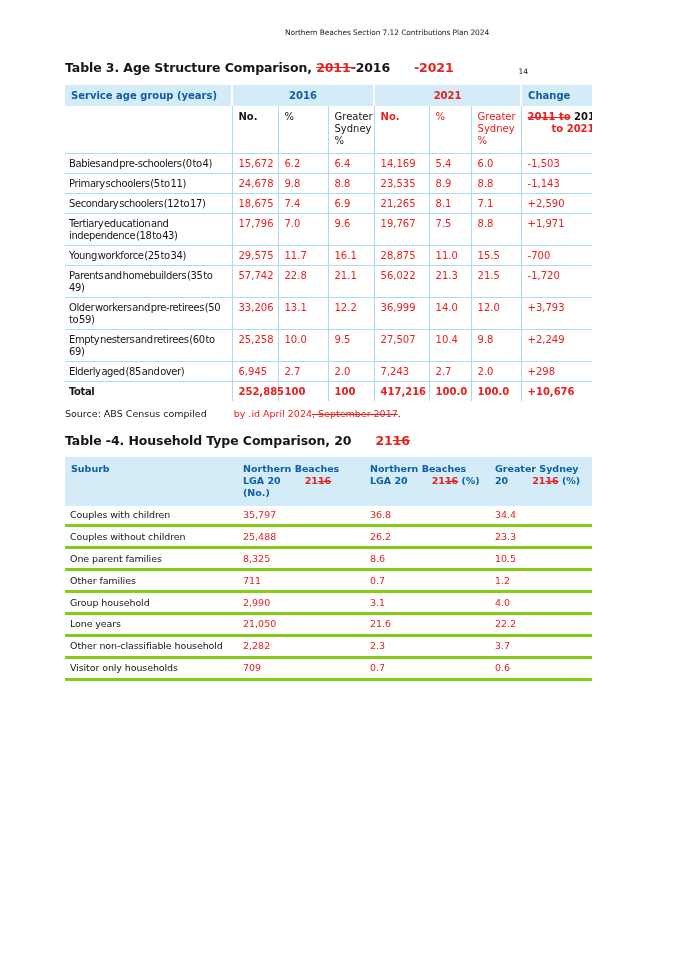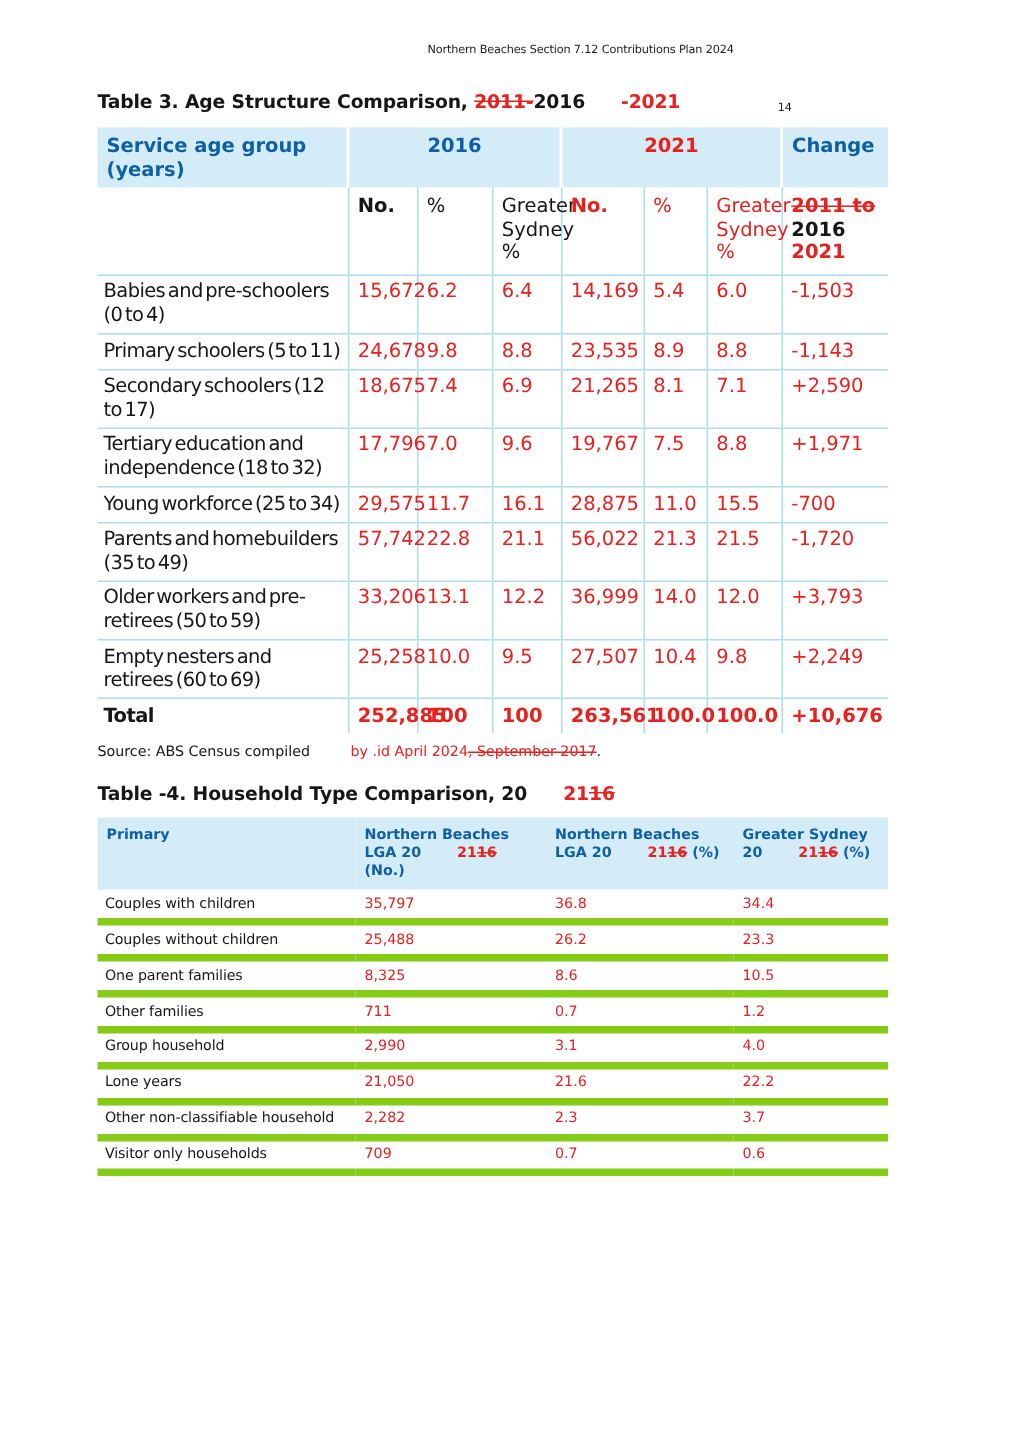--- a/index.html
+++ b/index.html
@@ -13,37 +13,37 @@
 
   .t-title{font-size:12.5px;font-weight:bold;margin:0;letter-spacing:-0.1px;color:#161616;}
   .title3{margin-top:31px;}
   .title4{margin-top:13px;}
 
   .red{color:#e8201e;padding-left:24px;}
   .rs{color:#e8201e;text-decoration:line-through;margin-top:40px;}
   .b{font-weight:bold;}
 
   table{border-collapse:collapse;table-layout:fixed;}
-  .t3{width:547px;font-size:13px;margin-top:10px;line-height:1.2;}
+  .t3{width:547px;font-size:10px;margin-top:10px;line-height:1.2;}
   .t3 td{padding:3.5px 3px 3.5px 6px;vertical-align:top;border-bottom:1px solid #abdcf4;}
   .t3 tr.band td{background:#d4ebf8;border-bottom:none;color:#0d5fa8;font-weight:bold;padding:5px 6px 4px 6px;}
   .t3 tr.band td + td{border-left:2px solid #ffffff;}
   .t3 tr.band .center{text-align:center;}
   .t3 tr.band .red{color:#e8201e;}
   .t3 tr.sub td{padding-top:5px;padding-bottom:6px;}
   .t3 tr.sub td:not(:first-child),
   .t3 tbody td:not(:first-child){border-left:1px solid #abdcf4;}
   .t3 tbody td.val{color:#e8201e;white-space:nowrap;}
   .t3 .lbl{letter-spacing:-0.4px;word-spacing:-2px;padding-left:4px;}
   .t3 tr.total td{font-weight:bold;border-bottom:none;}
   .t3 tr.sub .hr{color:#e8201e;}
 
   .t4{width:547px;font-size:9.5px;margin-top:9px;line-height:1.25;}
   .t4 thead td{background:#d4ebf8;color:#0d5fa8;font-weight:bold;padding:6px 4px 7px 6px;vertical-align:top;}
-  .t4 tbody td{padding:3.5px 4px 3.5px 6px;border-bottom:5px solid #84cc16;vertical-align:top;}
+  .t4 tbody td{padding:3.5px 4px 3.5px 6px;border-bottom:3px solid #84cc16;vertical-align:top;}
   .t4 tbody td.val{color:#e8201e;white-space:nowrap;}
   .t4 tbody td.lbl{padding-left:5px;letter-spacing:-0.1px;}
   .t4 tr.total td{font-weight:bold;border-bottom:none;}
 
   .src{font-size:9.5px;margin-top:7px;color:#161616;line-height:1.25;}
   .src2{width:305px;}
 </style>
 </head>
 <body>
 
@@ -108,21 +108,21 @@
           <td class="lbl">Secondary schoolers (12 to 17)</td>
           <td class="val">18,675</td>
           <td class="val">7.4</td>
           <td class="val">6.9</td>
           <td class="val">21,265</td>
           <td class="val">8.1</td>
           <td class="val">7.1</td>
           <td class="val">+2,590</td>
         </tr>
         <tr>
-          <td class="lbl">Tertiary education and independence (18 to 32)</td>
+          <td class="lbl">Tertiary education and independence (18 to 43)</td>
           <td class="val">17,796</td>
           <td class="val">7.0</td>
           <td class="val">9.6</td>
           <td class="val">19,767</td>
           <td class="val">7.5</td>
           <td class="val">8.8</td>
           <td class="val">+1,971</td>
         </tr>
         <tr>
           <td class="lbl">Young workforce (25 to 34)</td>
@@ -157,47 +157,57 @@
         <tr>
           <td class="lbl">Empty nesters and retirees (60 to 69)</td>
           <td class="val">25,258</td>
           <td class="val">10.0</td>
           <td class="val">9.5</td>
           <td class="val">27,507</td>
           <td class="val">10.4</td>
           <td class="val">9.8</td>
           <td class="val">+2,249</td>
         </tr>
+        <tr>
+          <td class="lbl">Elderly aged (85 and over)</td>
+          <td class="val">6,945</td>
+          <td class="val">2.7</td>
+          <td class="val">2.0</td>
+          <td class="val">7,243</td>
+          <td class="val">2.7</td>
+          <td class="val">2.0</td>
+          <td class="val">+298</td>
+        </tr>
         <tr class="total">
           <td class="lbl">Total</td>
           <td class="val">252,885</td>
           <td class="val">100</td>
           <td class="val">100</td>
-          <td class="val">263,561</td>
+          <td class="val">417,216</td>
           <td class="val">100.0</td>
           <td class="val">100.0</td>
           <td class="val">+10,676</td>
         </tr>
       </tbody>
   </table>
 
   <p class="src"><span>Source: ABS Census compiled </span><span class="red">by .id April 2024</span><span class="rs">, September 2017</span><span>.</span></p>
 
   <h1 class="t-title title4"><span>Table -4. Household Type Comparison, 20</span><span class="red">21</span><span class="rs">16</span></h1>
 
   <table class="t4">
     <colgroup>
       <col style="width:172px">
         <col style="width:127px">
         <col style="width:125px">
         <col style="width:123px">
     </colgroup>
     <thead>
       <tr>
-        <td>Primary</td>
+        <td>Suburb</td>
         <td><span>Northern Beaches</span><br><span>LGA 20</span><span class="red">21</span><span class="rs">16</span><span> (No.)</span></td>
         <td><span>Northern Beaches</span><br><span>LGA 20</span><span class="red">21</span><span class="rs">16</span><span> (%)</span></td>
         <td><span>Greater Sydney</span><br><span>20</span><span class="red">21</span><span class="rs">16</span><span> (%)</span></td>
       </tr>
     </thead>
     <tbody>
         <tr>
           <td class="lbl">Couples with children</td>
           <td class="val">35,797</td>
           <td class="val">36.8</td>

